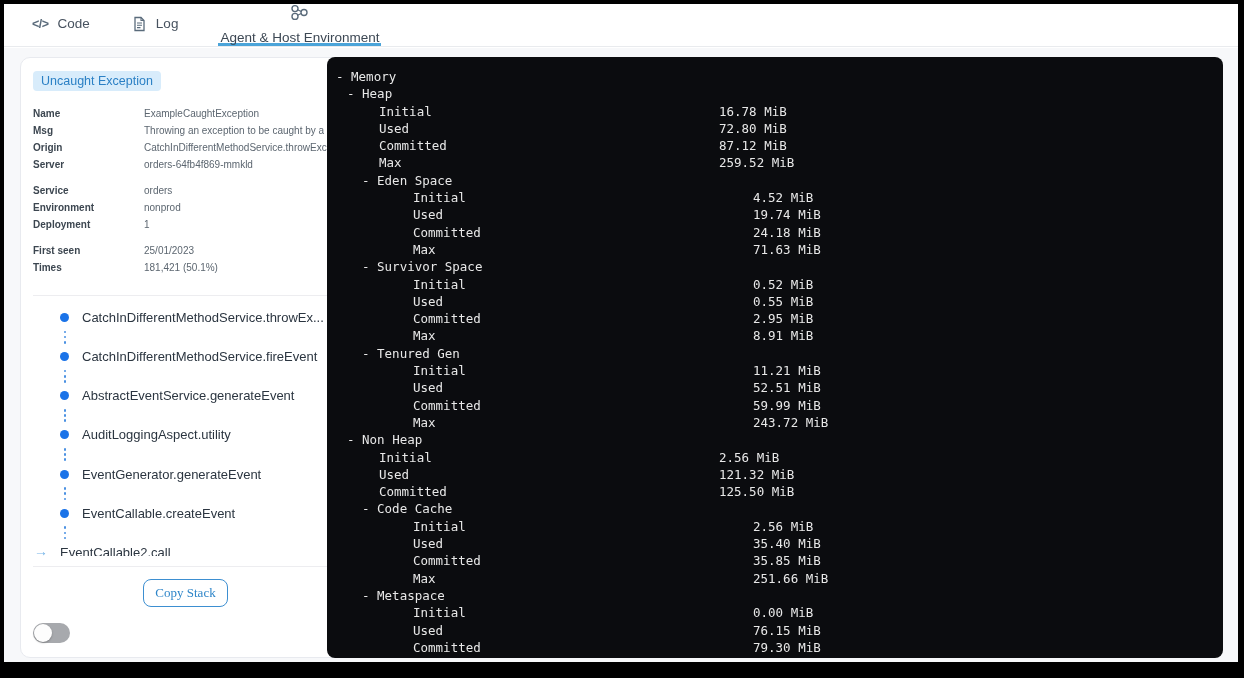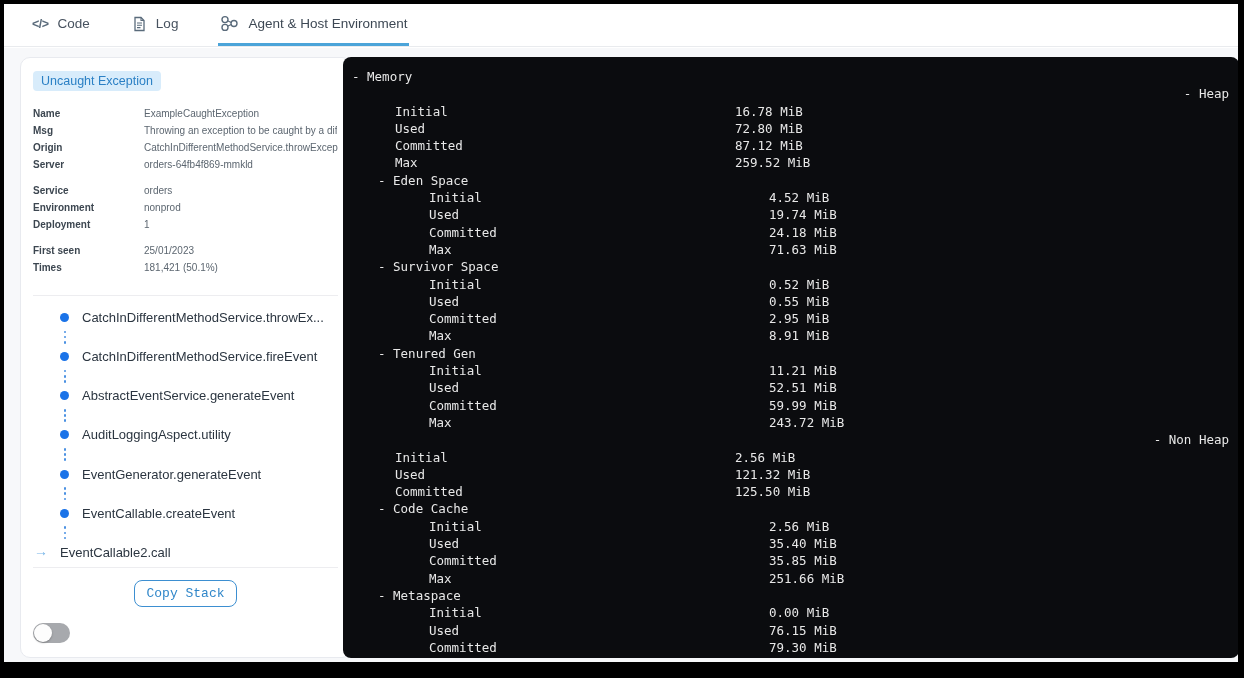--- a/index.html
+++ b/index.html
@@ -2,21 +2,21 @@
 <html><head>
 <meta charset="utf-8">
 <style>
   * { margin:0; padding:0; box-sizing:border-box; }
   html,body { width:1244px; height:678px; background:#000; font-family:"Liberation Sans", sans-serif; overflow:hidden; }
   .app { position:absolute; left:4px; top:4px; width:1234px; height:658px; background:#fff; overflow:hidden; }
 
   
   .topbar { height:43px; background:#fff; border-bottom:1px solid #e9ebee; display:flex; align-items:stretch; padding-left:26px; }
   .tab { display:flex; align-items:center; gap:9px; margin-right:38px; color:#47525f; font-size:13.5px; cursor:pointer; border-bottom:3px solid transparent; padding:0 2px; }
-  .tab.active { border-bottom-color:#4ba4d9; color:#3d4854; }
+  .tab.active { border-bottom-color:#4ba4d9; color:#3d4854;flex-direction:column; }
   .tab .ticon { display:flex; align-items:center; color:#5a6b7b; }
   .tab .code-glyph { font-weight:700; font-size:12.5px; letter-spacing:-0.5px; color:#5a6b7b; }
 
   
   .content { position:absolute; top:44px; left:0; right:0; bottom:0; background:#f7f8fa; }
 
   
   .card { position:absolute; left:16px; top:9px; width:332px; height:601px; background:#fff; border:1px solid #e8eaef; border-radius:10px; padding:13px 13px 14px 12px; display:flex; flex-direction:column; overflow:hidden; }
   .badge { align-self:flex-start; background:#d8ecfb; color:#2b80c5; font-size:12.5px; padding:3px 8px; border-radius:4px; margin-bottom:14px; }
   .kv-groups { }
@@ -25,32 +25,32 @@
   .kv-label { width:68px; flex:none; font-weight:700; color:#3c4650; }
   .kv-value { color:#5c6670; overflow:hidden;margin-left:43px; }
   .hr { border:none; border-top:1px solid #ededf0; margin:10px 0; }
   .stack-list { flex:1; overflow:hidden; padding-top:4px; }
   .stack-item { position:relative; display:flex; align-items:center; padding-left:27px; height:15px; font-size:13px; color:#2b3540; white-space:nowrap; cursor:pointer; }
   .stack-item .arrow { position:absolute; left:1px; top:-2px; color:#77b5e8; font-size:14px; }
   .dot { width:9px; height:9px; border-radius:50%; background:#1a73e8; flex:none; margin-right:13px; }
   .connector { margin-left:30.5px; padding:3px 0; }
   .connector i { display:block; width:2.6px; height:2.6px; border-radius:50%; background:#4a90e2; margin:2.6px 0; }
   .btn-row { display:flex; justify-content:center; margin:2px 0 6px 0; }
-  .copy-btn { background:#fff; border:1.5px solid #3d8fd1; color:#2f86c9; font-size:13px; padding:5px 11px; border-radius:8px; cursor:pointer; font-family:Liberation Mono, monospace; }
+  .copy-btn { background:#fff; border:1.5px solid #3d8fd1; color:#2f86c9; font-size:13px; padding:5px 11px; border-radius:8px; cursor:pointer; font-family:Liberation Serif, serif; }
   .toggle-row { display:flex; align-items:center; justify-content:space-between; margin-top:10px; }
   .toggle-label { font-size:13px; color:#5c6670; }
   .toggle { position:relative; width:37px; height:20px; border-radius:10px; background:#a7a9ad; cursor:pointer; flex:none; margin-right:66px; }
   .toggle .knob { position:absolute; left:1px; top:1px; width:18px; height:18px; border-radius:50%; background:#fdfdfd; box-shadow:0 1px 2px rgba(0,0,0,.25); }
 
   
-  .terminal { position:absolute; left:339px; top:9px; width:896px; height:601px; background:#0b0c0f; border-radius:8px; padding:11px 10px 0 9px; overflow:hidden; font-family:"DejaVu Sans Mono", monospace; font-size:12.5px; color:#e8e8e8; }
+  .terminal { position:absolute; left:323px; top:9px; width:896px; height:601px; background:#0b0c0f; border-radius:8px; padding:11px 10px 0 9px; overflow:hidden; font-family:"DejaVu Sans Mono", monospace; font-size:12.5px; color:#e8e8e8; }
   .trow { display:flex; line-height:17.3px; white-space:pre; }
   .trow.header { cursor:pointer; }
   .ind-h0 { padding-left:0; }
-  .ind-h1 { padding-left:11px;justify-content:flex-end; }
+  .ind-h1 { padding-left:11px; }
   .ind-h2 { padding-left:26px; }
   .ind-m1 { padding-left:43px; }
   .ind-m2 { padding-left:77px; }
   .mlabel { width:340px; flex:none; overflow:hidden; }
   .mval { flex:none; }
 </style>
 </head>
 <body>
 
 <div class="app">

